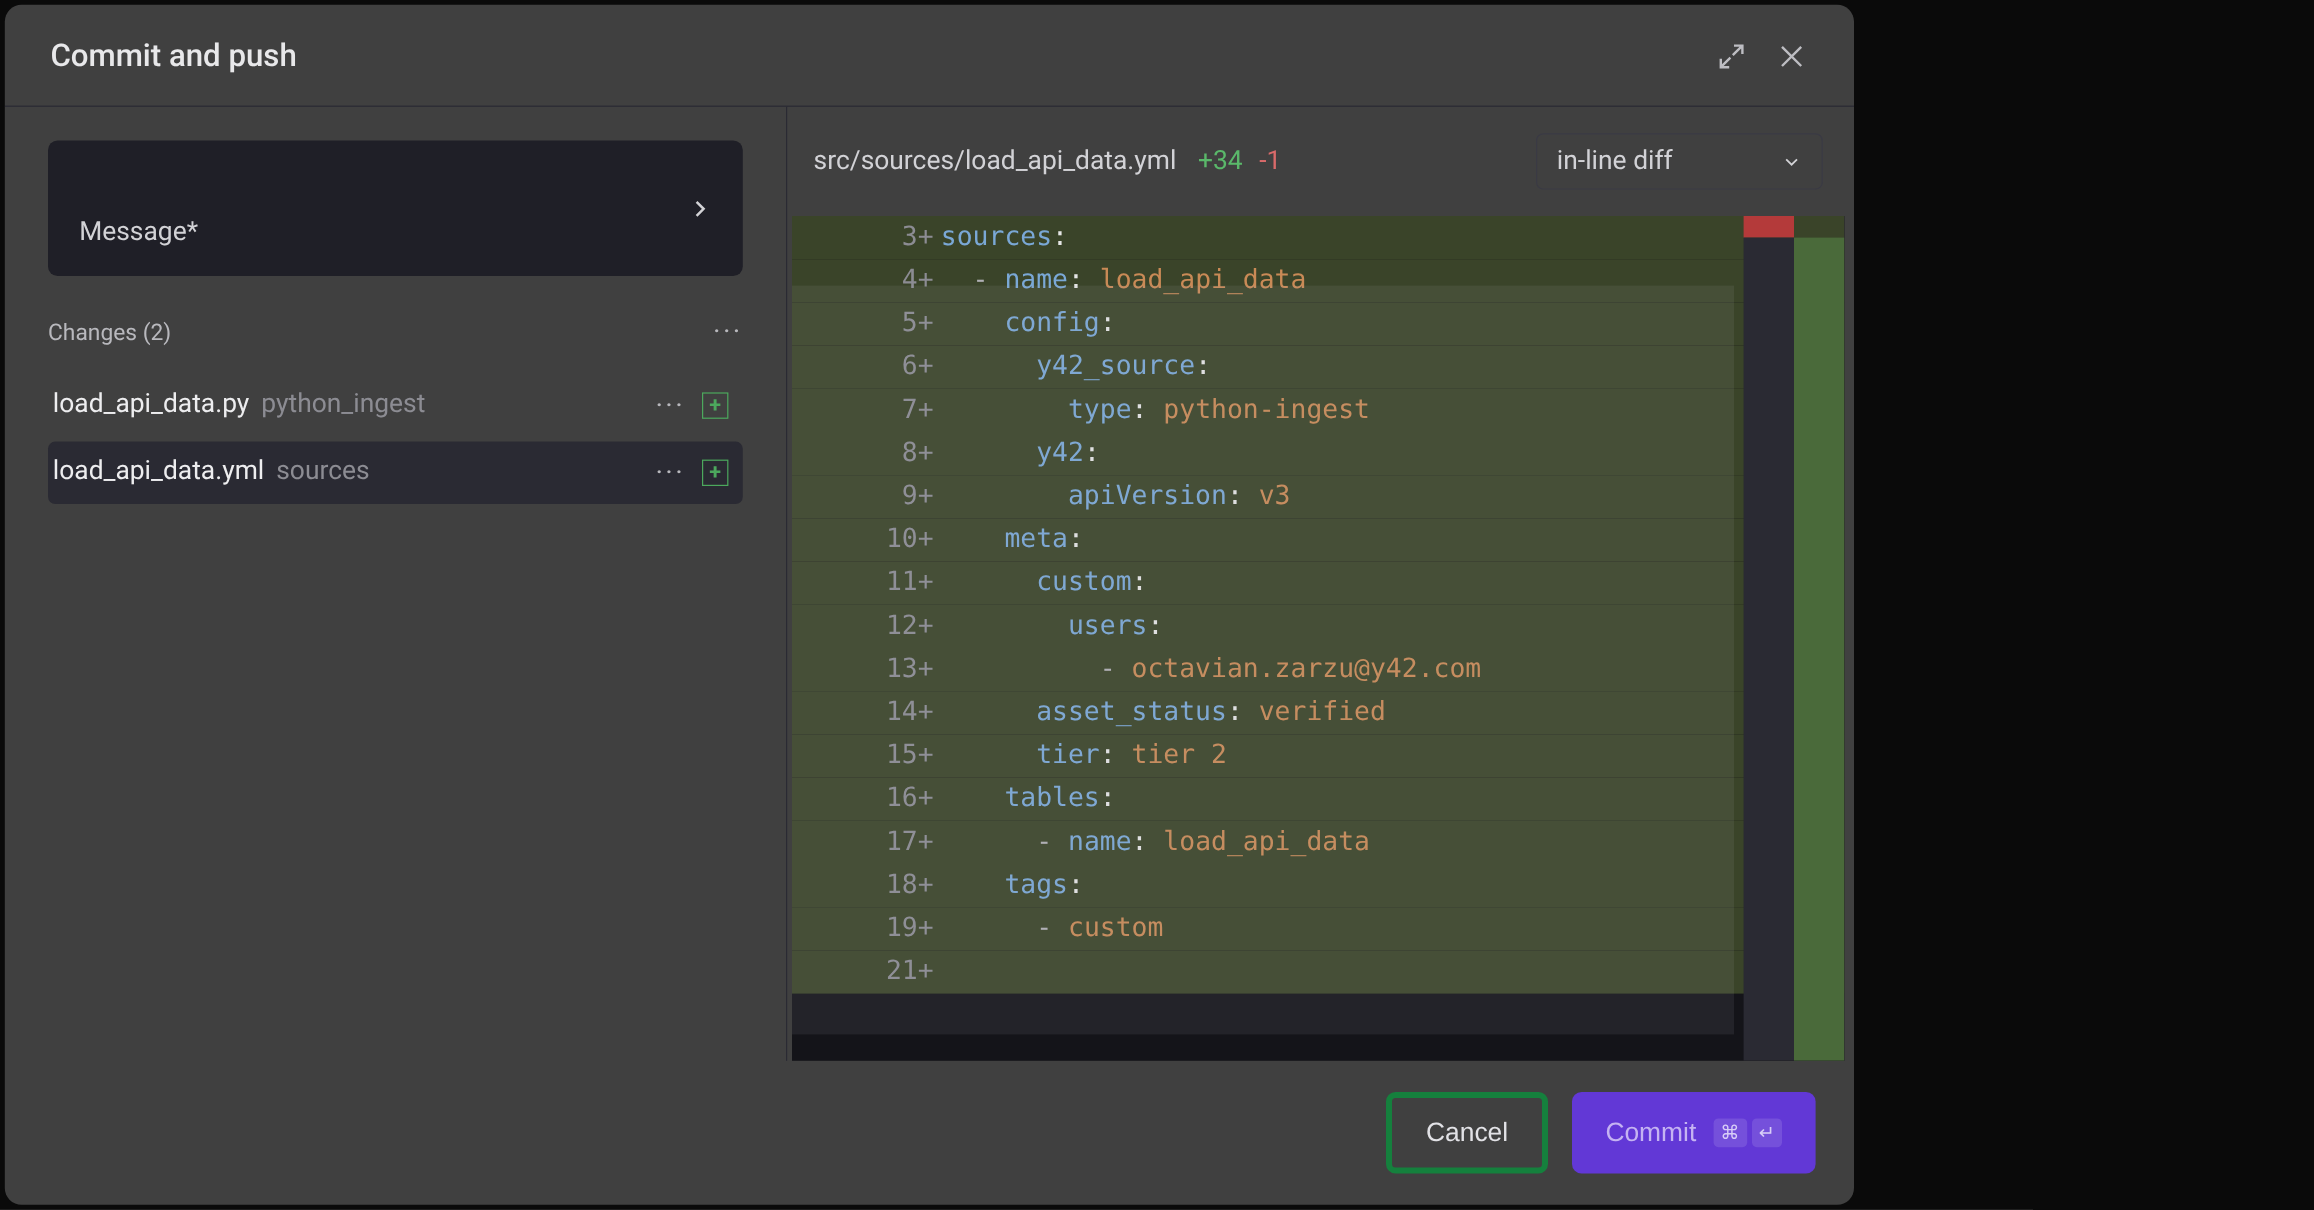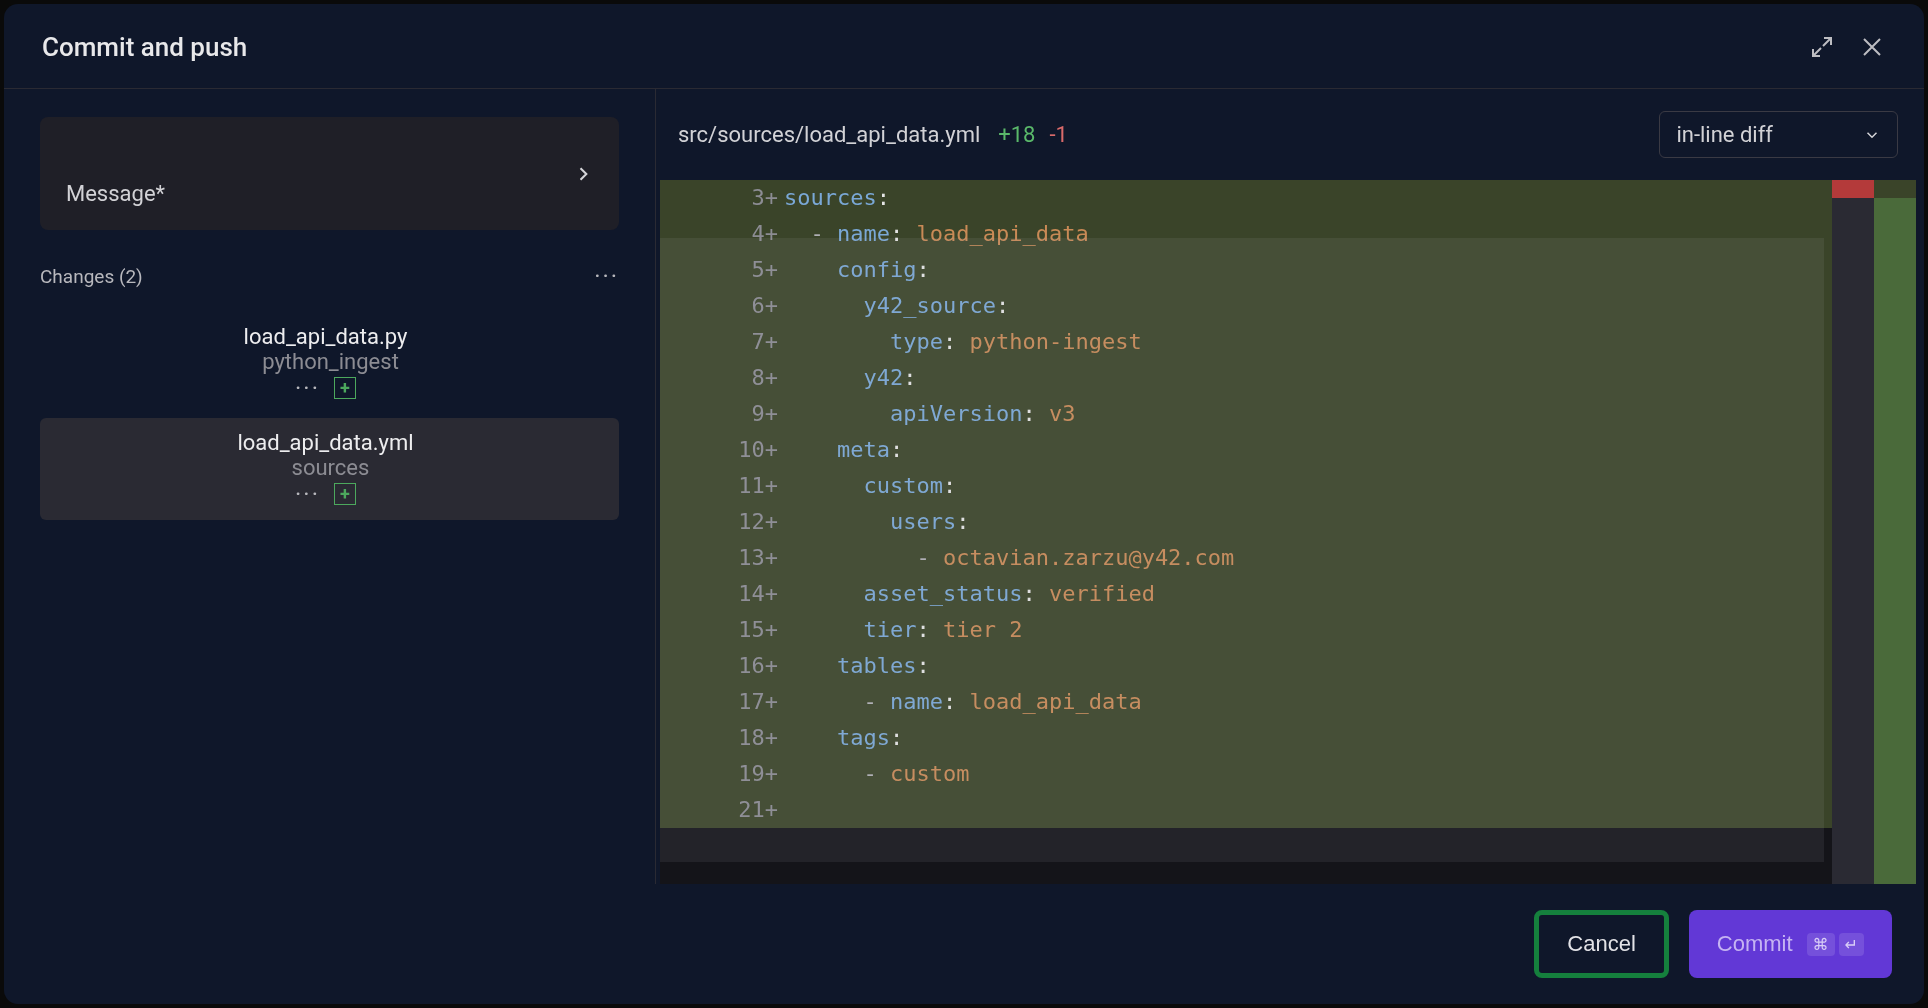--- a/index.html
+++ b/index.html
@@ -8,23 +8,23 @@
     font-family: -apple-system, BlinkMacSystemFont, "Segoe UI", Roboto, sans-serif;
     color: #e5e5e5;
     width: 1928px;
     height: 1008px;
     overflow: hidden;
     display: flex;
     align-items: flex-start;
     justify-content: flex-start;
   }
   .dialog {
-    width: 1920px;
+    width: 1541px;
     height: 1000px;
-    background: #0f172a;
+    background: #404040;
     border-radius: 14px;
     display: flex;
     flex-direction: column;
     overflow: hidden;
     margin: 4px;
   }
   .dialog-header {
     display: flex;
     align-items: center;
     justify-content: space-between;
@@ -72,25 +72,24 @@
     display: flex;
     align-items: center;
     justify-content: space-between;
     margin-bottom: 22px;
   }
   .changes-header-label { font-size: 19px; color: #b8b8bd; }
   .more-icon { color: #b8b8bd; font-size: 24px; letter-spacing: 2px; cursor: pointer; }
   .change-list { display: flex; flex-direction: column; gap: 4px; }
   .change-item {
     display: flex;
-    align-items: center;
+    align-items: flex-start;
     padding: 12px 12px 12px 4px;
     border-radius: 6px;
     cursor: pointer;
-    flex-direction: column;
   }
   .change-item.selected { background: #2a2a33; }
   .change-name { font-size: 22px; color: #ededef; }
   .change-folder { font-size: 22px; color: #8c8c93; margin-left: 10px; }
   .change-spacer { flex: 1; }
   .change-actions { display: flex; align-items: center; gap: 14px; }
   .add-icon {
     width: 22px; height: 22px;
     border: 1.5px solid #4ca85d;
     display: flex; align-items: center; justify-content: center;
@@ -262,21 +261,21 @@
             <span class="add-icon">+</span>
           </div>
         </div>
       </div>
     </div>
 
     <div class="main">
       <div class="diff-header">
         <div>
           <span class="file-path">src/sources/load_api_data.yml</span>
-          <span class="additions">+18</span>
+          <span class="additions">+34</span>
           <span class="deletions">-1</span>
         </div>
         <div class="diff-mode">
           <span>in-line diff</span>
           <svg viewBox="0 0 24 24">
               <path d="M6 9l6 6 6-6"></path>
             </svg>
         </div>
       </div>
 

